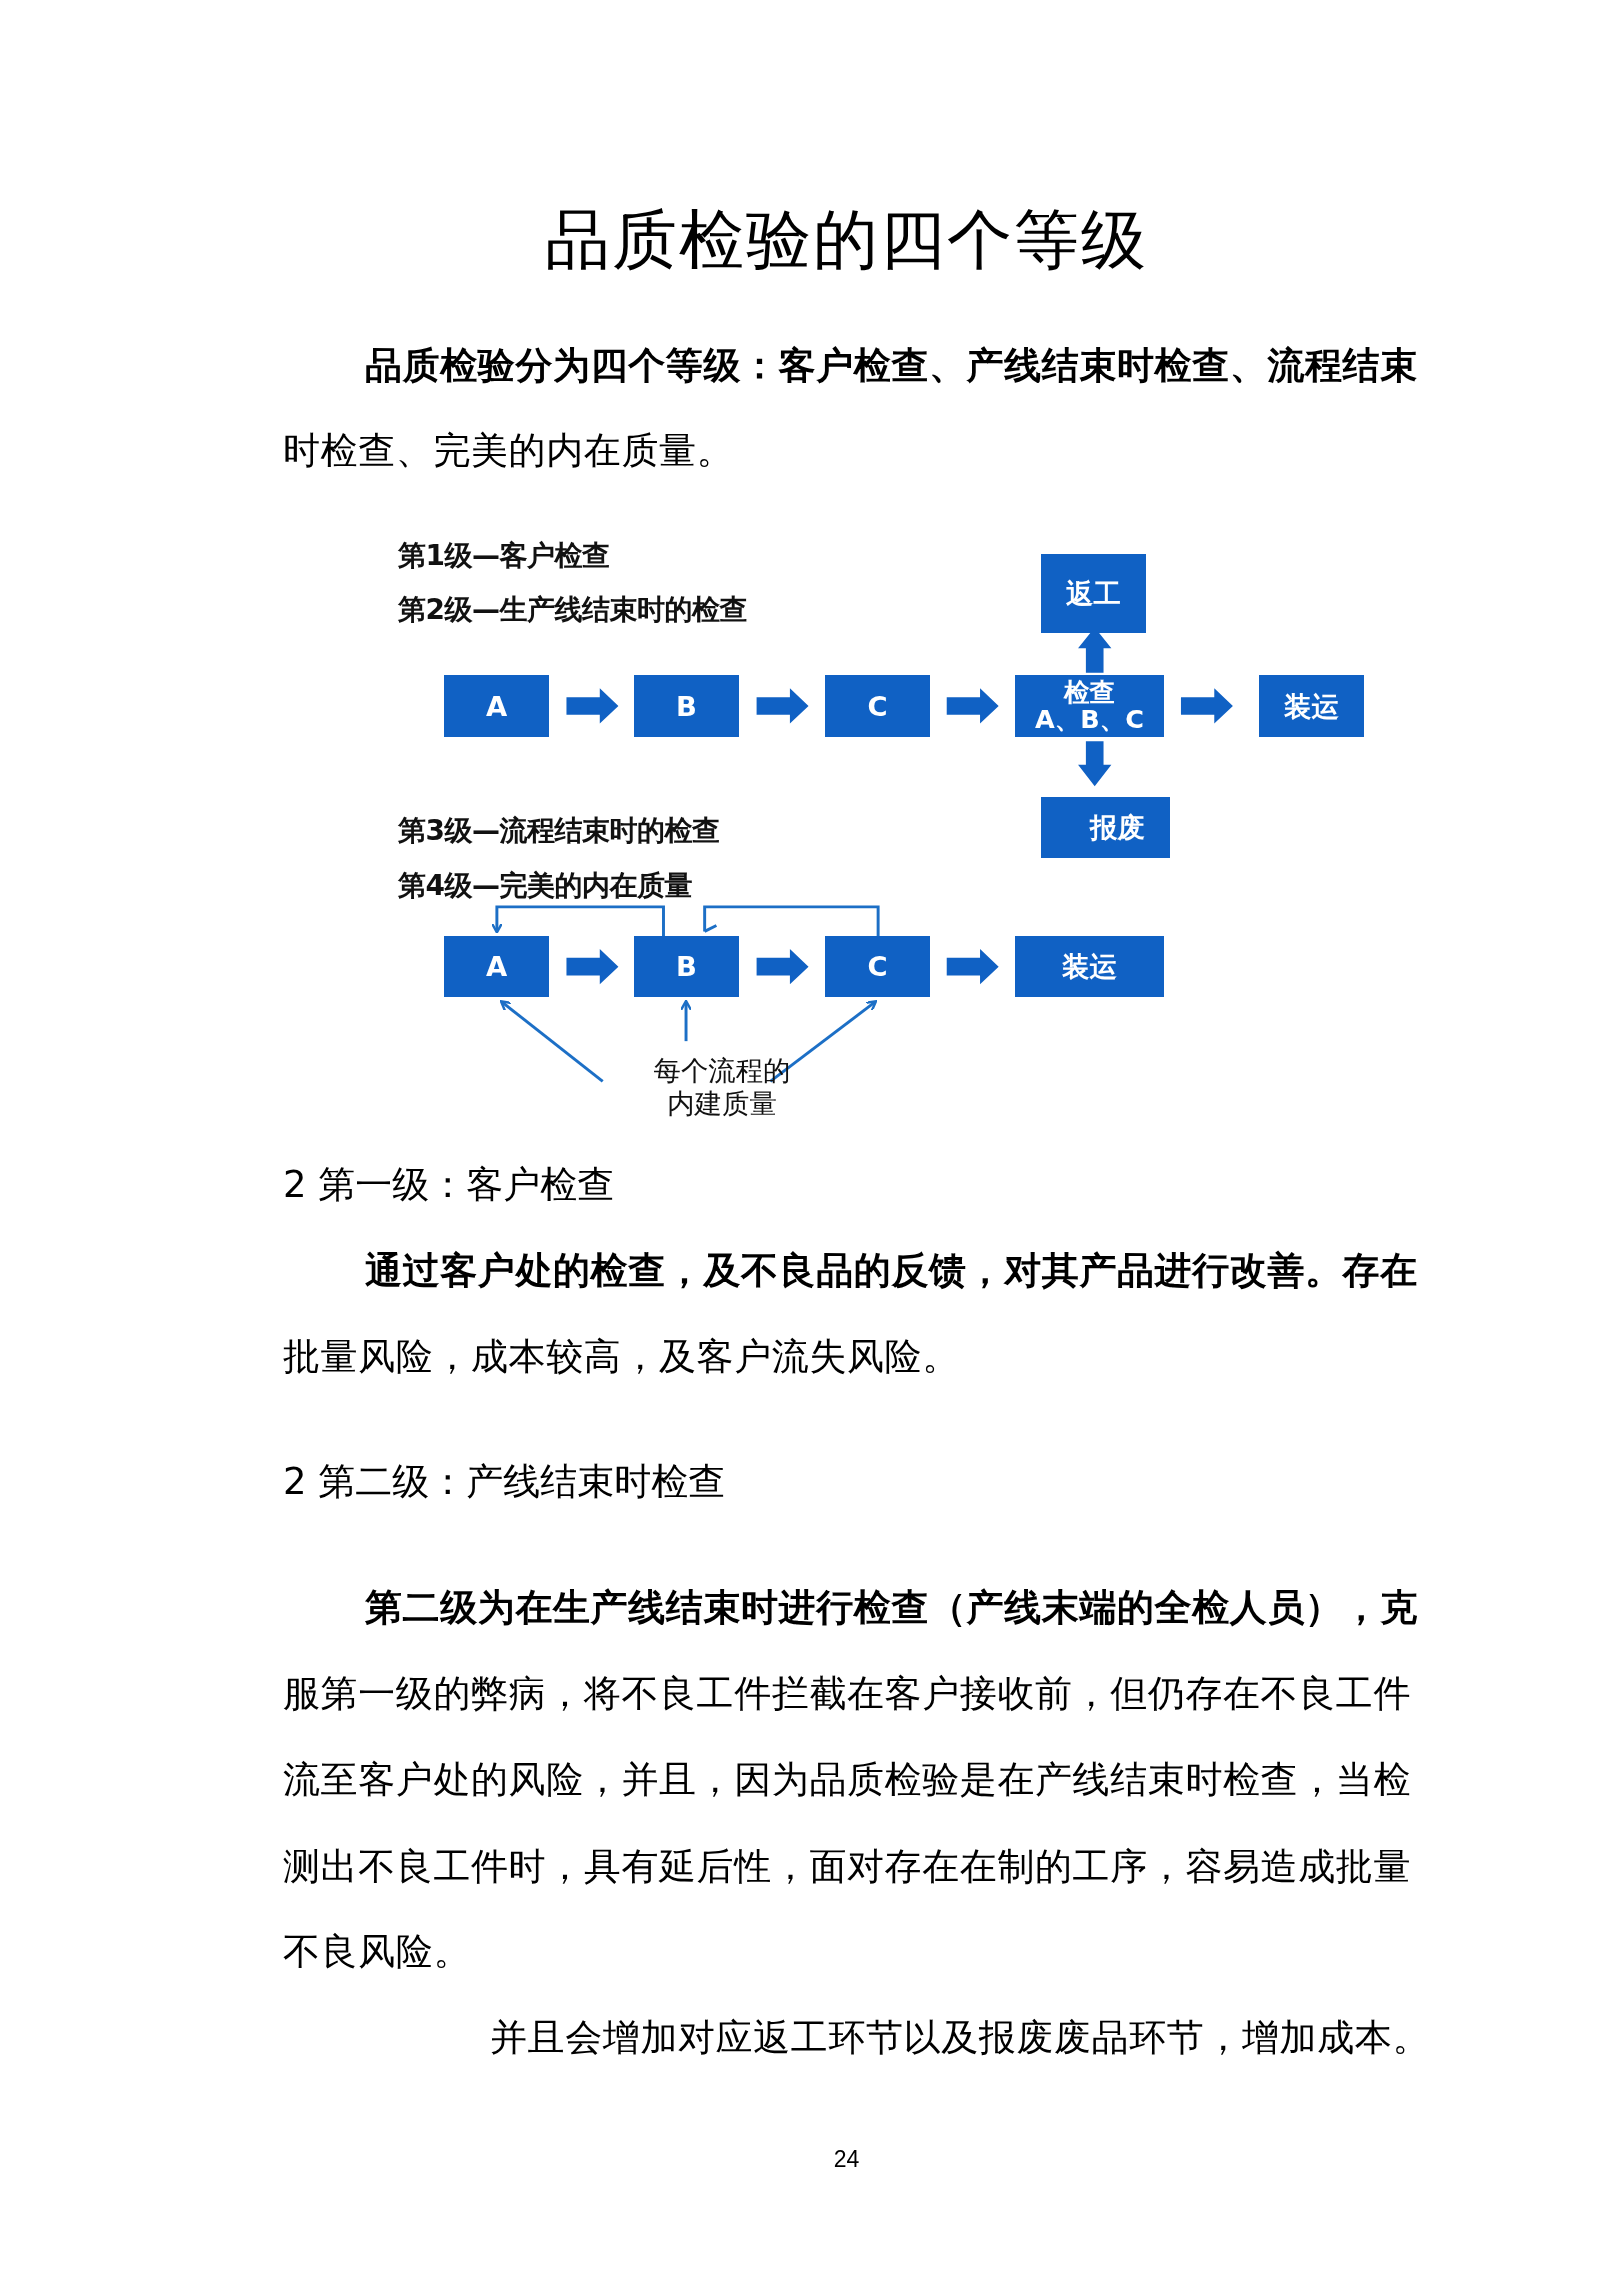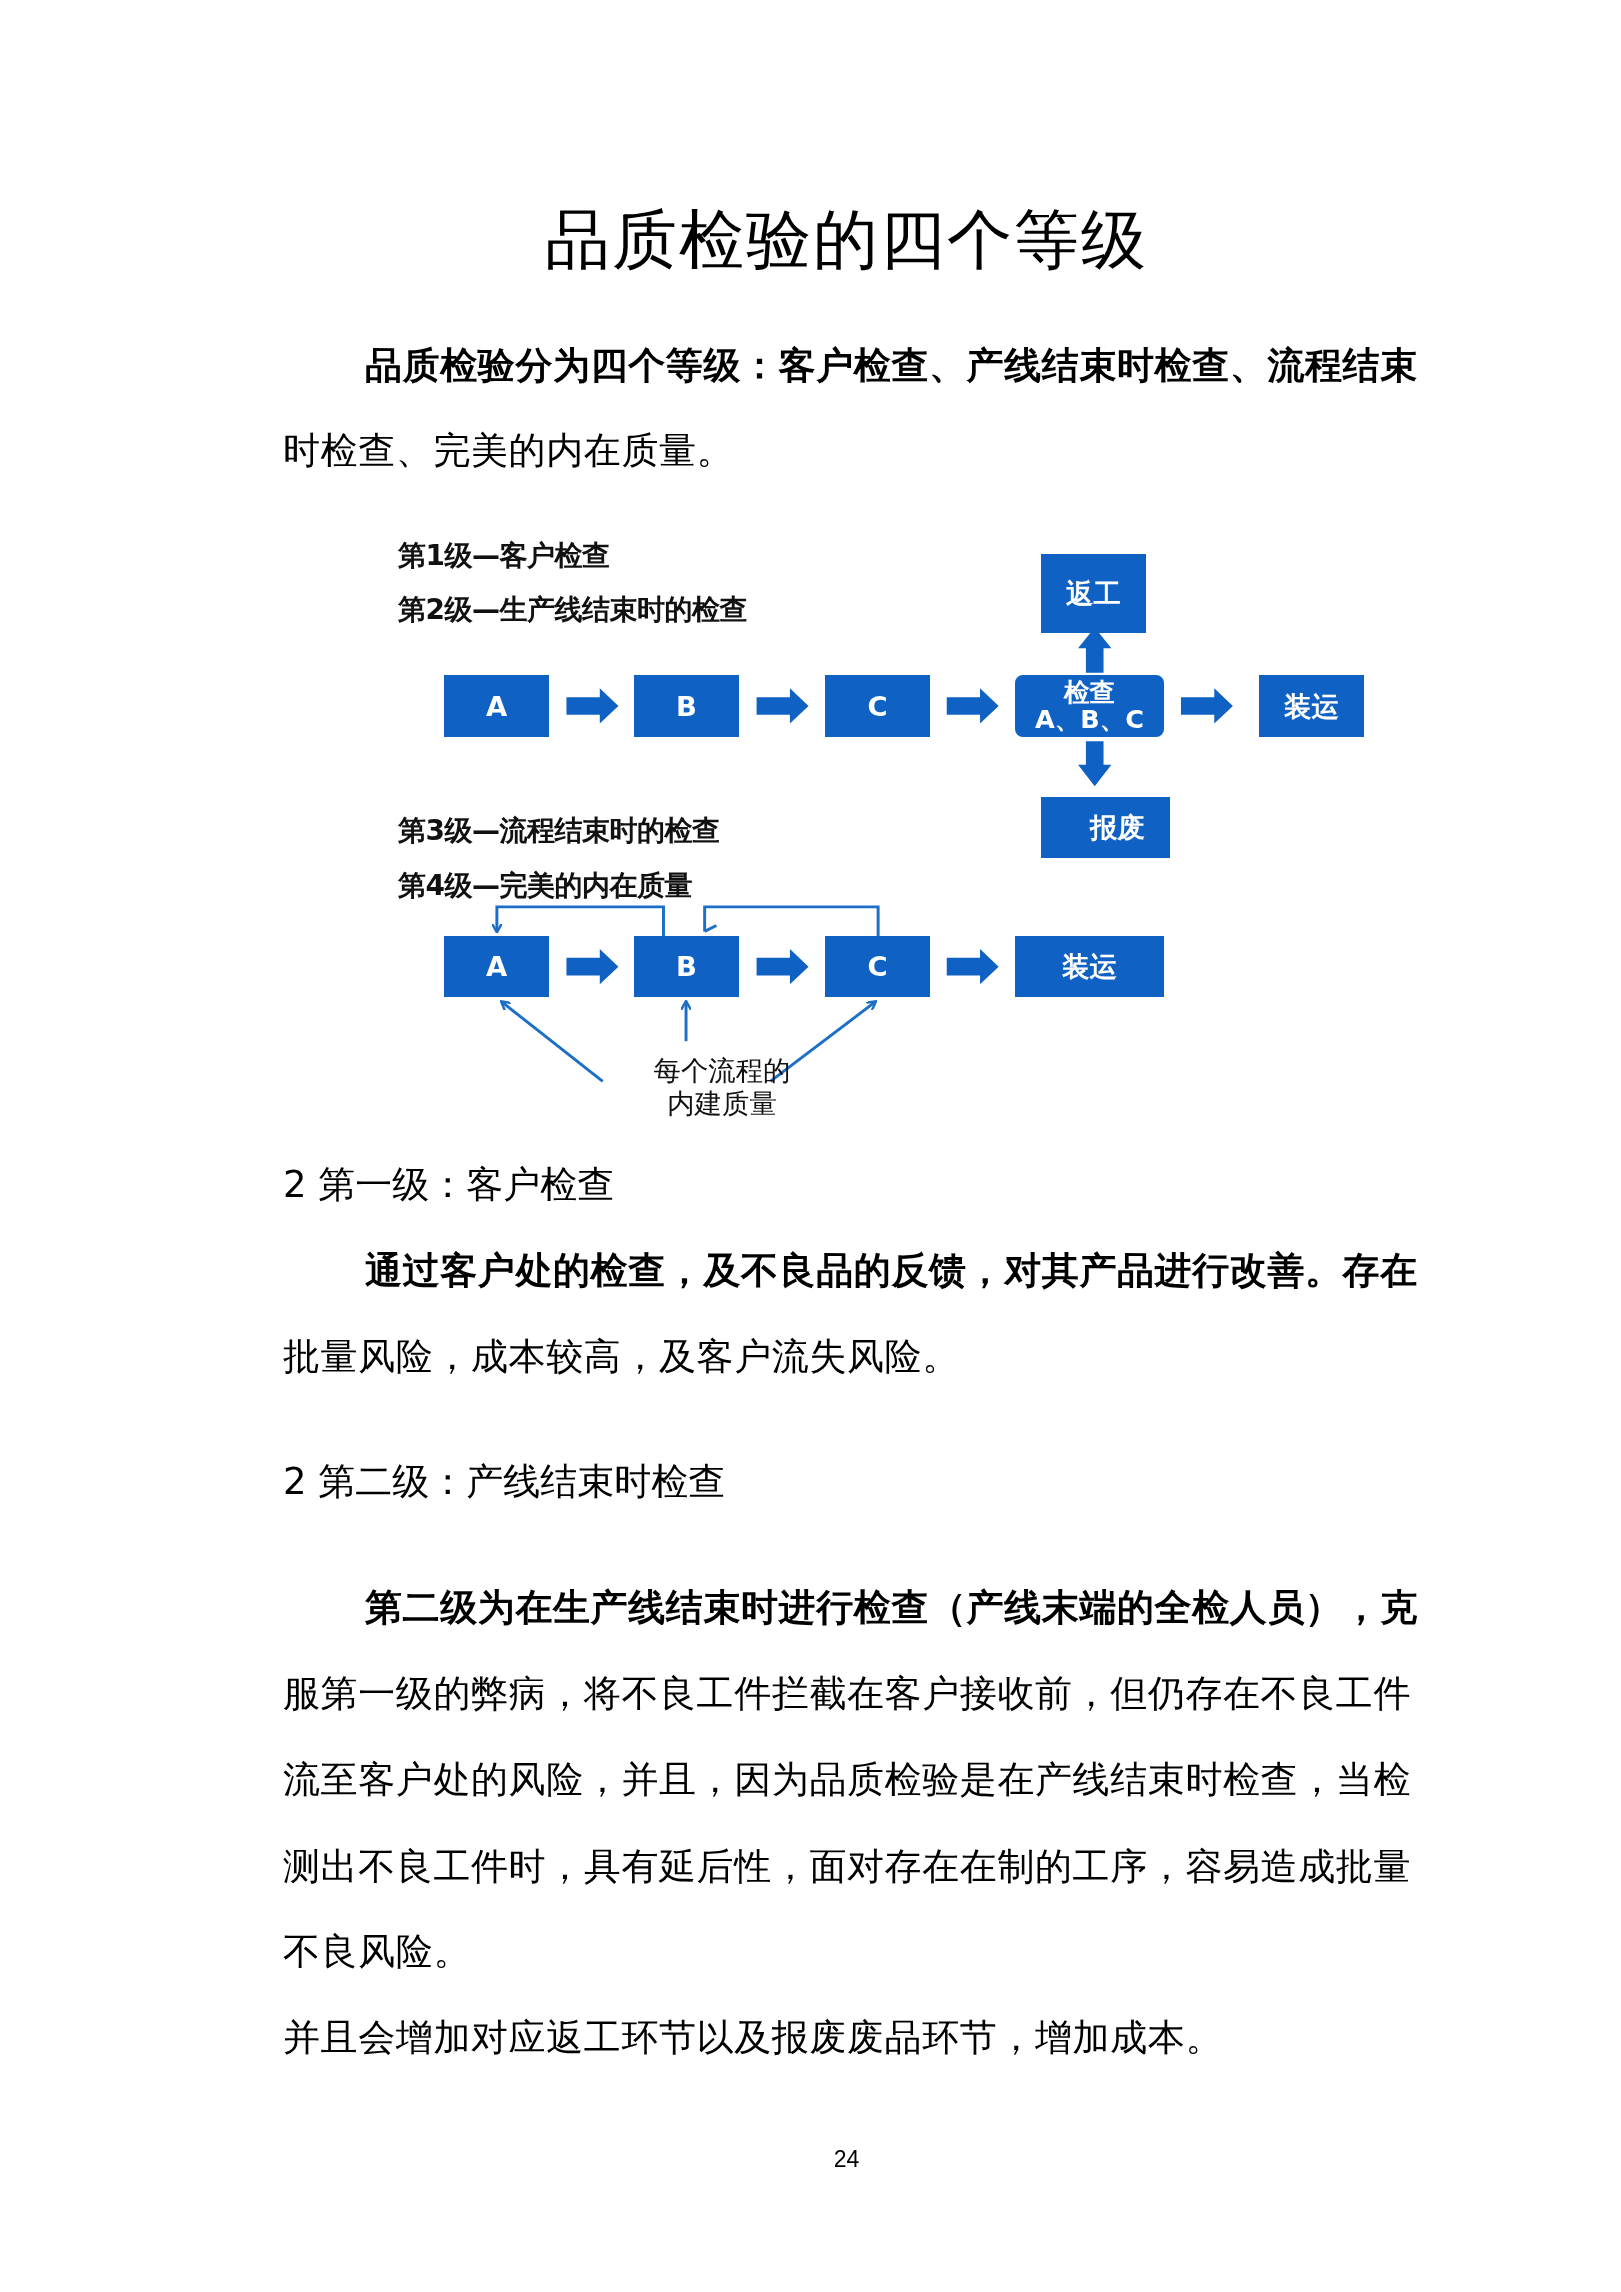--- a/index.html
+++ b/index.html
@@ -12,21 +12,21 @@
   .indent { left:329px;font-weight:bold; }
   .heading { left:247px; font-size:37px; line-height:49px; white-space:nowrap;
              font-family: "DejaVu Sans", sans-serif; }
   .pagenum { left:0; width:1621px; text-align:center; top:2147px; font-size:23px; line-height:25.5px;
              font-family: "Liberation Sans", sans-serif; }
   .diag-label { font-family: "DejaVu Sans", sans-serif; font-weight:bold; font-size:28px;
                 line-height:33px; white-space:nowrap; color:#111; letter-spacing:-0.5px; }
   .box { position:absolute; background:#1061C4; color:#fff; display:flex; align-items:center;
          justify-content:center; text-align:center; font-family:"DejaVu Sans", sans-serif;
          font-weight:bold; font-size:27.4px; line-height:29px; }
-  .box.small { font-size:25.5px; line-height:27.4px; flex-direction:column;border-radius:8px; }
+  .box.small { font-size:25.5px; line-height:27.4px; flex-direction:column; }
   svg.ov { position:absolute; left:0; top:0; }
   .bi-label { font-family:"DejaVu Sans", sans-serif; font-weight:normal; font-size:27.4px; line-height:33px;
               text-align:center; color:#111; white-space:nowrap; }
 </style>
 </head>
 <body>
 
 <div class="abs title">品质检验的四个等级</div>
 
 <div class="abs line indent" style="top:341px;">品质检验分为四个等级：客户检查、产线结束时检查、流程结束</div>
@@ -96,16 +96,16 @@
 <div class="abs heading" style="top:1160px;">2 第一级：客户检查</div>
 <div class="abs line indent" style="top:1246px;">通过客户处的检查，及不良品的反馈，对其产品进行改善。存在</div>
 <div class="abs line" style="top:1332px;">批量风险，成本较高，及客户流失风险。</div>
 
 <div class="abs heading" style="top:1457px;">2 第二级：产线结束时检查</div>
 <div class="abs line indent" style="top:1583px;">第二级为在生产线结束时进行检查（产线末端的全检人员），克</div>
 <div class="abs line" style="top:1669px;">服第一级的弊病，将不良工件拦截在客户接收前，但仍存在不良工件</div>
 <div class="abs line" style="top:1755px;">流至客户处的风险，并且，因为品质检验是在产线结束时检查，当检</div>
 <div class="abs line" style="top:1842px;">测出不良工件时，具有延后性，面对存在在制的工序，容易造成批量</div>
 <div class="abs line" style="top:1927px;">不良风险。</div>
-<div class="abs line" style="top:2013px;">并且会增加对应返工环节以及报废废品环节，增加成本。</div>
+<div class="abs line" style="top:2013px;text-align:right;">并且会增加对应返工环节以及报废废品环节，增加成本。</div>
 
 <div class="abs pagenum">24</div>
 
 
 </body></html>

